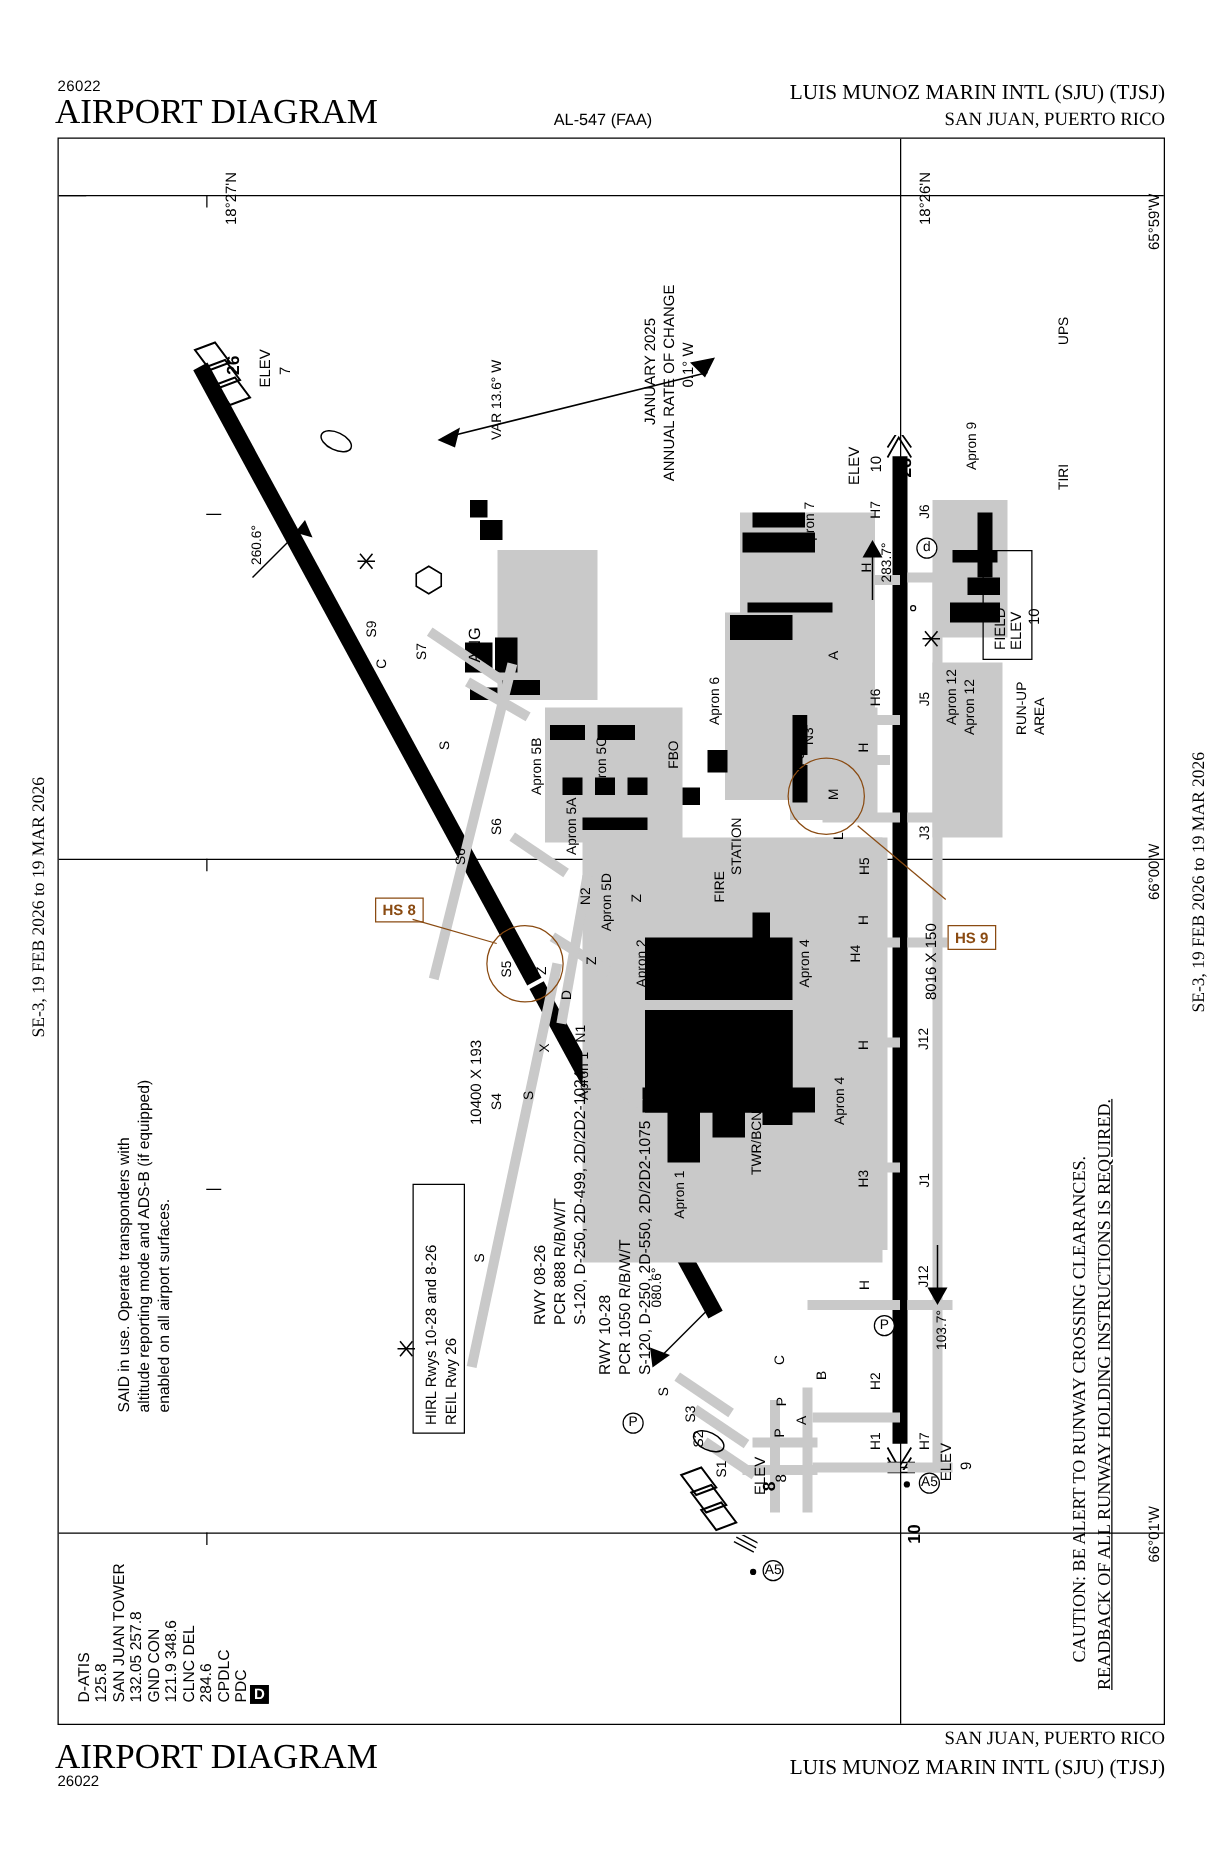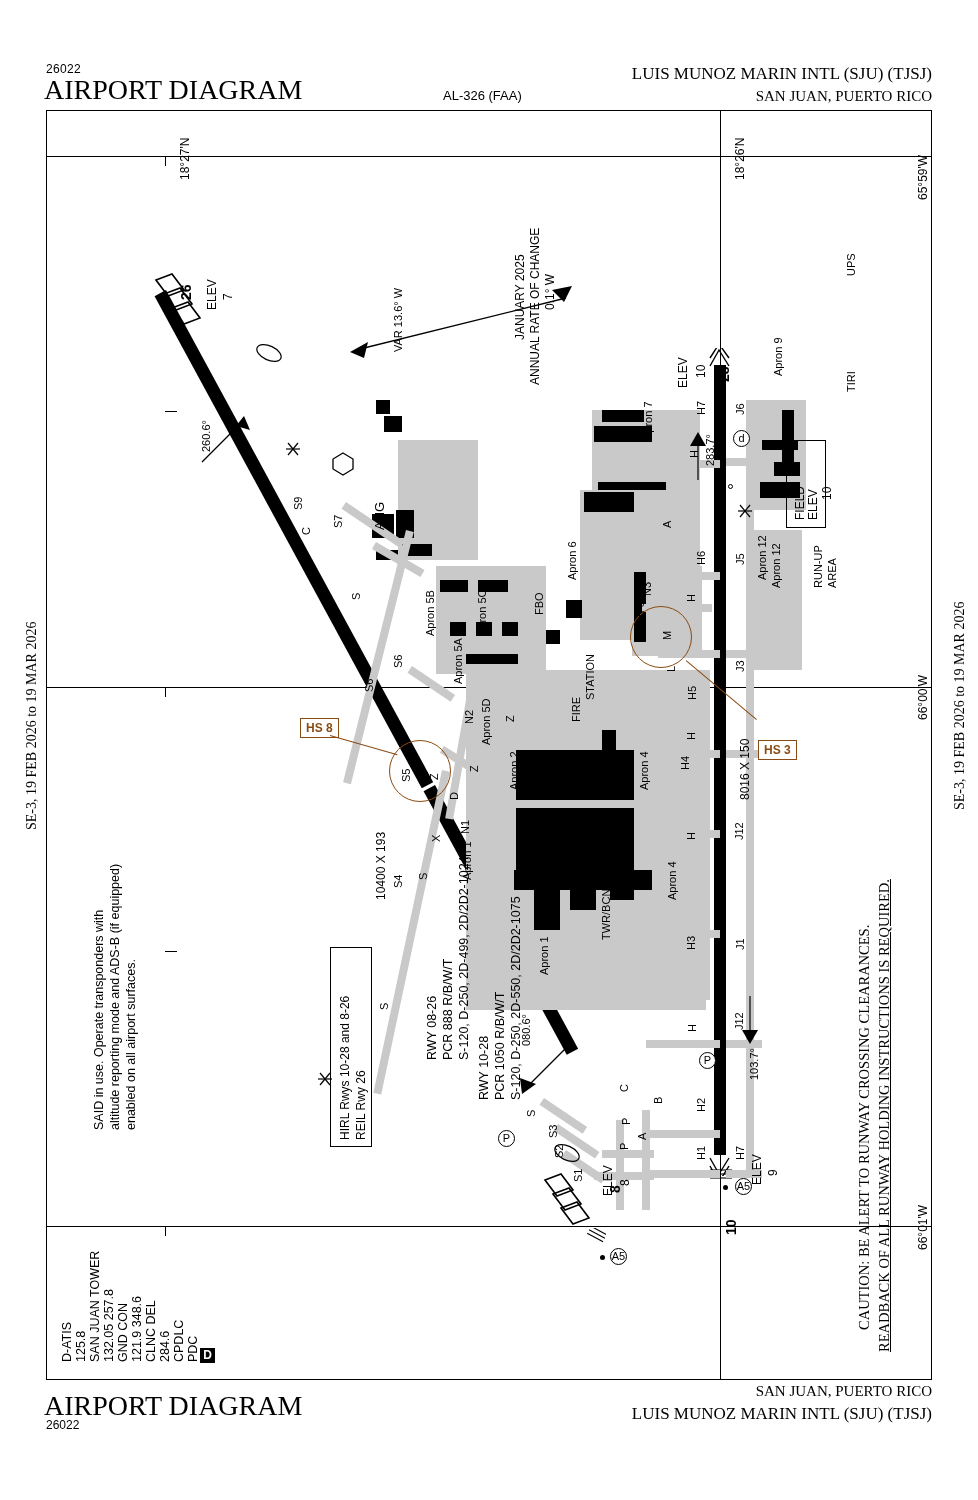--- a/index.html
+++ b/index.html
@@ -69,21 +69,21 @@
 
   .blk { position:absolute; background:#000; }
 </style>
 </head>
 <body>
 
 <div class="page">
 
   <div class="hdr-num">26022</div>
   <div class="hdr-title">AIRPORT DIAGRAM</div>
-  <div class="hdr-al">AL-326 (FAA)</div>
+  <div class="hdr-al">AL-547 (FAA)</div>
   <div class="hdr-r1">LUIS MUNOZ MARIN INTL (SJU) (TJSJ)</div>
   <div class="hdr-r2">SAN JUAN, PUERTO RICO</div>
 
   <div class="ftr-title">AIRPORT DIAGRAM</div>
   <div class="ftr-num">26022</div>
   <div class="ftr-r1">SAN JUAN, PUERTO RICO</div>
   <div class="ftr-r2">LUIS MUNOZ MARIN INTL (SJU) (TJSJ)</div>
 
   <div class="rot r90 side-left" style="left:24px; top:830px;">SE-3,  19 FEB 2026  to  19 MAR 2026</div>
   <div class="rot r90 side-right" style="left:952px; top:810px;">SE-3, 19 FEB 2026  to  19 MAR 2026</div>
@@ -311,21 +311,21 @@
     </svg>
 
     <div class="blk" style="left:682px; top:374px; width:5px; height:5px; border-radius:50%; background:#fff; border:1.2px solid #000;"></div>
 
   </div>
 
   <div class="hs" style="left:300px; top:718px;">HS 8</div>
   <div class="hs-circle" style="left:389px; top:740px; width:62px; height:62px;"></div>
   <div class="hs-line" style="left:330px; top:735px; width:70px; transform:rotate(16deg);"></div>
 
-  <div class="hs" style="left:758px; top:740px;">HS 3</div>
+  <div class="hs" style="left:758px; top:740px;">HS 9</div>
   <div class="hs-circle" style="left:630px; top:606px; width:62px; height:62px;"></div>
   <div class="hs-line" style="left:686px; top:660px; width:92px; transform:rotate(40deg);"></div>
 
   <div class="rot r90" style="left:178px; top:300px; font-size:14px; font-weight:bold;">26</div>
   <div class="rot r90" style="left:205px; top:310px; font-size:12px;">ELEV</div>
   <div class="rot r90" style="left:221px; top:300px; font-size:12px;">7</div>
   <div class="rot r90" style="left:200px; top:452px; font-size:11px;">260.6°</div>
 
   <div class="rot r90" style="left:607px; top:1193px; font-size:14px; font-weight:bold;">8</div>
   <div class="rot r90" style="left:601px; top:1196px; font-size:12px;">ELEV</div>

